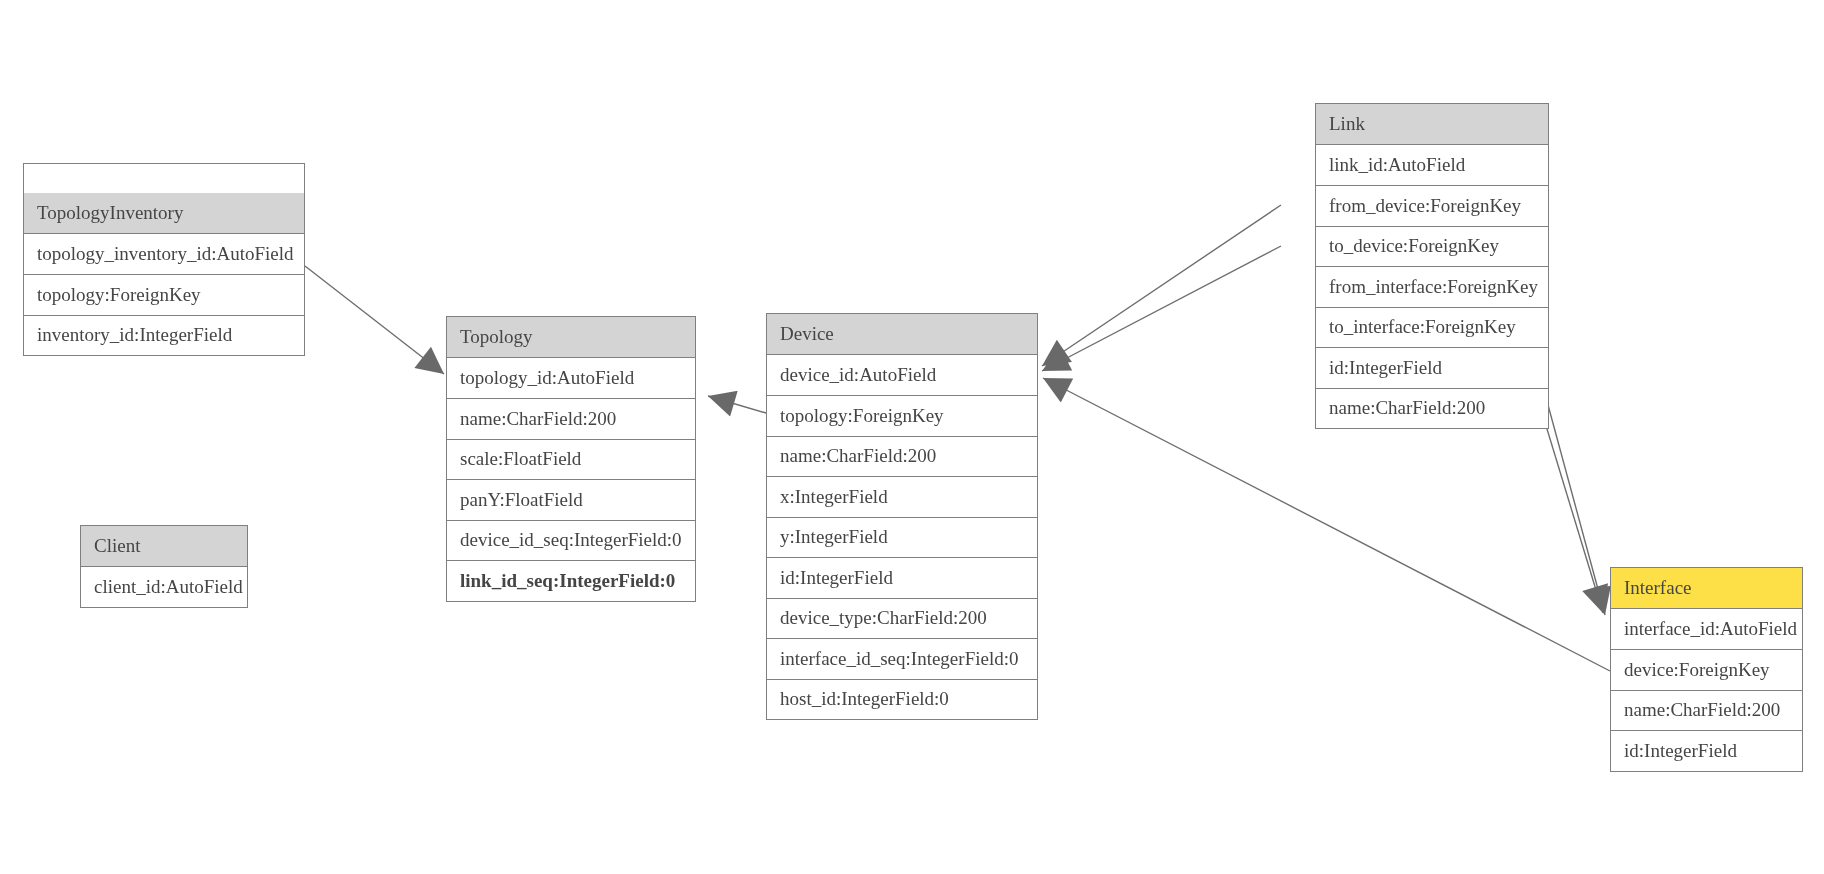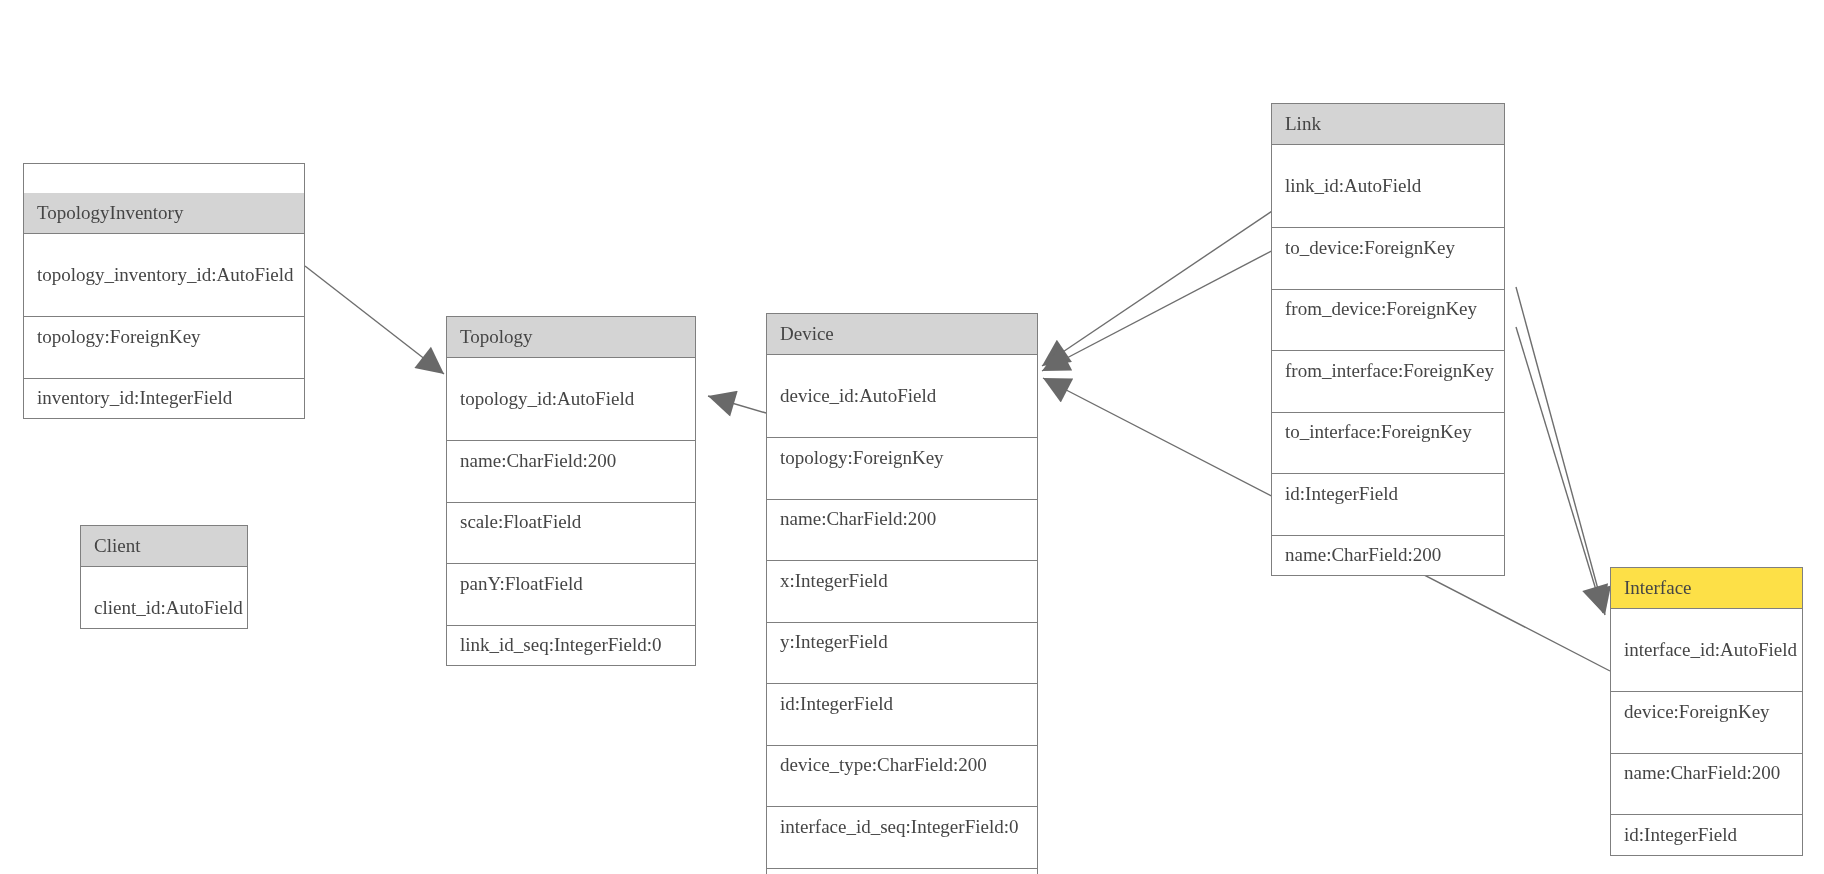--- a/index.html
+++ b/index.html
@@ -41,21 +41,20 @@
     overflow: hidden;
   }
   .entity-row {
     height: 40.5px;
     box-sizing: border-box;
     display: flex;
     align-items: center;
     padding-left: 13px;
     white-space: nowrap;
     overflow: hidden;
-    margin-top: 21px;
   }
   .entity-row + .entity-row {
     border-top: 1.5px solid #7f7f7f;
   }
 </style>
 </head>
 <body>
 
 <div id="canvas" style="background: rgb(255, 255, 255);">
     <svg id="lines-layer" width="1824" height="874">
@@ -77,43 +76,44 @@
       <div class="entity-row" style="border-color: rgb(127, 127, 127);">topology_inventory_id:AutoField</div>
       <div class="entity-row" style="border-color: rgb(127, 127, 127);">topology:ForeignKey</div>
       <div class="entity-row" style="border-color: rgb(127, 127, 127);">inventory_id:IntegerField</div>
     </div>
     <div class="entity" style="left: 446px; top: 316px; width: 250px; border-color: rgb(127, 127, 127); color: rgb(69, 69, 69);">
       <div class="entity-header" style="background: rgb(212, 212, 212); border-color: rgb(127, 127, 127);">Topology</div>
       <div class="entity-row" style="border-color: rgb(127, 127, 127);">topology_id:AutoField</div>
       <div class="entity-row" style="border-color: rgb(127, 127, 127);">name:CharField:200</div>
       <div class="entity-row" style="border-color: rgb(127, 127, 127);">scale:FloatField</div>
       <div class="entity-row" style="border-color: rgb(127, 127, 127);">panY:FloatField</div>
-      <div class="entity-row" style="border-color: rgb(127, 127, 127);">link_id_seq:IntegerField:0</div>
+      <div class="entity-row" style="border-color: rgb(127, 127, 127);">device_id_seq:IntegerField:0</div>
+      <div class="entity-row" style="border-color: rgb(127, 127, 127); font-weight: bold;">link_id_seq:IntegerField:0</div>
     </div>
     <div class="entity" style="left: 80px; top: 525px; width: 168px; border-color: rgb(127, 127, 127); color: rgb(69, 69, 69);">
       <div class="entity-header" style="background: rgb(212, 212, 212); border-color: rgb(127, 127, 127);">Client</div>
       <div class="entity-row" style="border-color: rgb(127, 127, 127);">client_id:AutoField</div>
     </div>
     <div class="entity" style="left: 766px; top: 313px; width: 272px; border-color: rgb(127, 127, 127); color: rgb(69, 69, 69);">
       <div class="entity-header" style="background: rgb(212, 212, 212); border-color: rgb(127, 127, 127);">Device</div>
       <div class="entity-row" style="border-color: rgb(127, 127, 127);">device_id:AutoField</div>
       <div class="entity-row" style="border-color: rgb(127, 127, 127);">topology:ForeignKey</div>
       <div class="entity-row" style="border-color: rgb(127, 127, 127);">name:CharField:200</div>
       <div class="entity-row" style="border-color: rgb(127, 127, 127);">x:IntegerField</div>
       <div class="entity-row" style="border-color: rgb(127, 127, 127);">y:IntegerField</div>
       <div class="entity-row" style="border-color: rgb(127, 127, 127);">id:IntegerField</div>
       <div class="entity-row" style="border-color: rgb(127, 127, 127);">device_type:CharField:200</div>
       <div class="entity-row" style="border-color: rgb(127, 127, 127);">interface_id_seq:IntegerField:0</div>
       <div class="entity-row" style="border-color: rgb(127, 127, 127);">host_id:IntegerField:0</div>
     </div>
-    <div class="entity" style="left: 1271px; top: 103px; width: 234px; border-color: rgb(127, 127, 127); color: rgb(69, 69, 69);">
+    <div class="entity" style="left: 1315px; top: 103px; width: 234px; border-color: rgb(127, 127, 127); color: rgb(69, 69, 69);">
       <div class="entity-header" style="background: rgb(212, 212, 212); border-color: rgb(127, 127, 127);">Link</div>
       <div class="entity-row" style="border-color: rgb(127, 127, 127);">link_id:AutoField</div>
+      <div class="entity-row" style="border-color: rgb(127, 127, 127);">from_device:ForeignKey</div>
       <div class="entity-row" style="border-color: rgb(127, 127, 127);">to_device:ForeignKey</div>
-      <div class="entity-row" style="border-color: rgb(127, 127, 127);">from_device:ForeignKey</div>
       <div class="entity-row" style="border-color: rgb(127, 127, 127);">from_interface:ForeignKey</div>
       <div class="entity-row" style="border-color: rgb(127, 127, 127);">to_interface:ForeignKey</div>
       <div class="entity-row" style="border-color: rgb(127, 127, 127);">id:IntegerField</div>
       <div class="entity-row" style="border-color: rgb(127, 127, 127);">name:CharField:200</div>
     </div>
     <div class="entity" style="left: 1610px; top: 567px; width: 193px; border-color: rgb(127, 127, 127); color: rgb(69, 69, 69);">
       <div class="entity-header" style="background: #fde047; border-color: rgb(127, 127, 127);">Interface</div>
       <div class="entity-row" style="border-color: rgb(127, 127, 127);">interface_id:AutoField</div>
       <div class="entity-row" style="border-color: rgb(127, 127, 127);">device:ForeignKey</div>
       <div class="entity-row" style="border-color: rgb(127, 127, 127);">name:CharField:200</div>

